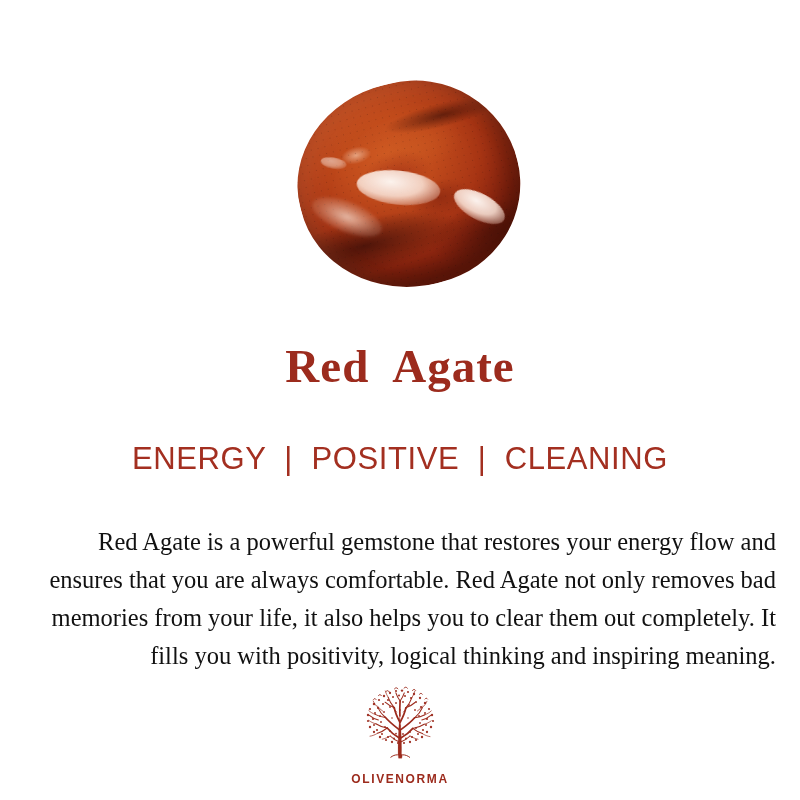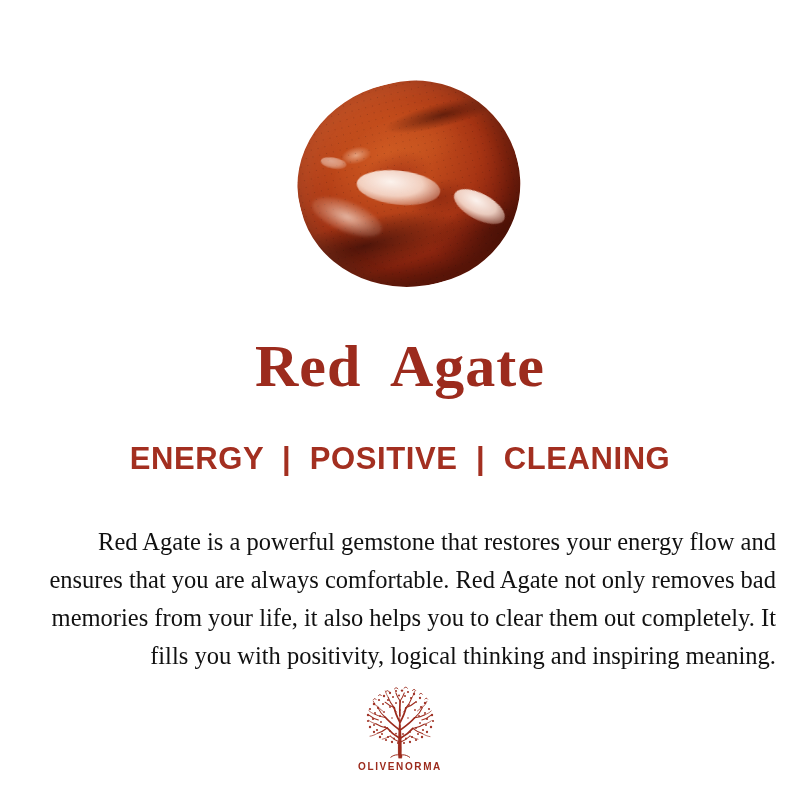--- a/index.html
+++ b/index.html
@@ -113,33 +113,33 @@
   }
 
   
   .title {
     position: absolute;
     left: 0; top: 333px;
     width: 800px;
     text-align: center;
     font-family: "Liberation Serif", serif;
     font-weight: 700;
-    font-size: 60px;
+    font-size: 47px;
     line-height: 66px;
     letter-spacing: 1px;
     color: #9c2b1d;
     white-space: pre;
   }
   .subtitle {
     position: absolute;
     left: 0; top: 440px;
     width: 800px;
     text-align: center;
     font-family: "Liberation Sans", sans-serif;
-    font-weight: 700;
+    font-weight: 400;
     font-size: 31px;
     line-height: 38px;
     letter-spacing: .6px;
     color: #a32f20;
     white-space: pre;
   }
   .body-copy {
     position: absolute;
     left: 24px; top: 498px;
     width: 752px;
@@ -158,24 +158,24 @@
     display: flex;
     flex-direction: column;
     align-items: center;
   }
   .logo-mark {
     width: 92px;
     height: 74px;
     display: block;
   }
   .logo-word {
-    margin-top: 1px;
+    margin-top: 12px;
     font-family: "Liberation Sans", sans-serif;
     font-weight: 700;
-    font-size: 10px;
+    font-size: 12px;
     letter-spacing: 1.6px;
     color: #9c2b1d;
     white-space: pre;
   }
 </style>
 </head>
 <body>
 
 <div class="page">
 

